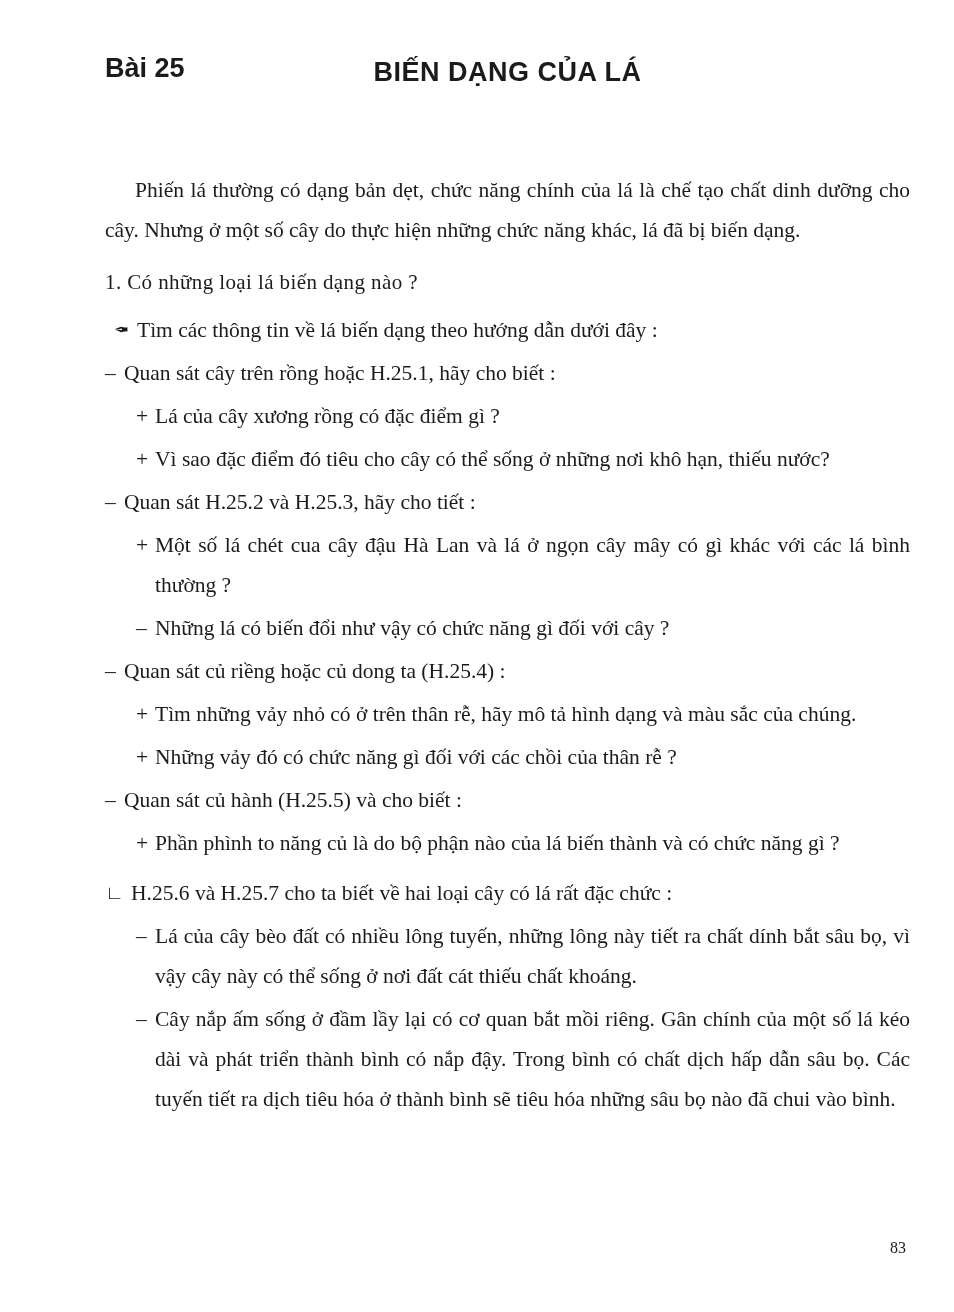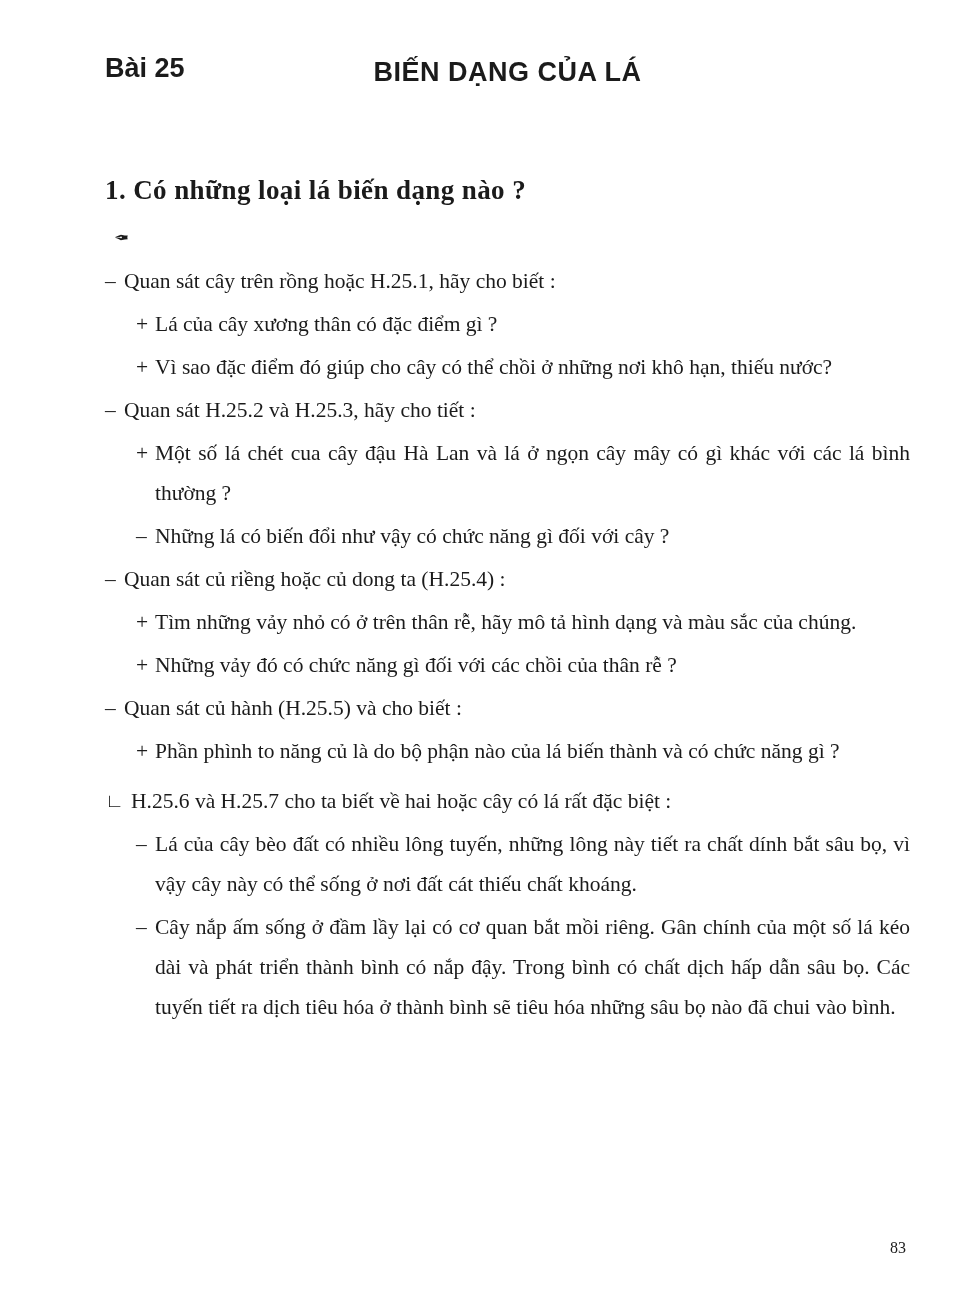--- a/index.html
+++ b/index.html
@@ -13,21 +13,21 @@
   .lesson{
     position:absolute;left:0;top:-4px;
     font-family:"Liberation Sans",sans-serif;font-weight:bold;font-size:27px;
   }
   .title{
     text-align:center;font-family:"Liberation Sans",sans-serif;
     font-weight:bold;font-size:27px;letter-spacing:.5px;
   }
   .intro{margin:0;text-indent:30px;text-align:justify;}
   .heading{
-    font-size:27px;font-weight:bold;letter-spacing:.4px;
+    font-size:21px;font-weight:normal;letter-spacing:.4px;
     margin:12px 0 0 0;line-height:40px;
   }
   .activity{display:flex;margin-top:8px;}
   .activity .icon{
     flex:0 0 32px;font-size:18px;
     transform:scaleX(-1);transform-origin:12px center;
   }
   .item{display:flex;margin-top:3px;}
   .item .marker{flex:0 0 19px;}
   .item .txt{flex:1;text-align:justify;}
@@ -39,38 +39,40 @@
 </head>
 <body>
 
 <div class="page">
 
   <div class="header">
     <span class="lesson">Bài 25</span>
     <div class="title">BIẾN DẠNG CỦA LÁ</div>
   </div>
 
+  <p class="intro">Phiến lá thường có dạng bản dẹt, chức năng chính của lá là chế tạo chất dinh dưỡng cho cây. Nhưng ở một số cây do thực hiện những chức năng khác, lá đã bị biến dạng.</p>
 
   <h2 class="heading">1. Có những loại lá biến dạng nào ?</h2>
 
   <div class="activity">
     <span class="icon">✒</span>
+    <span class="txt">Tìm các thông tin về lá biến dạng theo hướng dẫn dưới đây :</span>
   </div>
 
   <div class="item lvl1">
     <span class="marker">–</span>
     <span class="txt">Quan sát cây trên rồng hoặc H.25.1, hãy cho biết :</span>
   </div>
   <div class="item lvl2">
     <span class="marker">+</span>
-    <span class="txt">Lá của cây xương thân có đặc điểm gì ?</span>
+    <span class="txt">Lá của cây xương rồng có đặc điểm gì ?</span>
   </div>
   <div class="item lvl2">
     <span class="marker">+</span>
-    <span class="txt">Vì sao đặc điểm đó giúp cho cây có thể chồi ở những nơi khô hạn, thiếu nước?</span>
+    <span class="txt">Vì sao đặc điểm đó tiêu cho cây có thể sống ở những nơi khô hạn, thiếu nước?</span>
   </div>
 
   <div class="item lvl1">
     <span class="marker">–</span>
     <span class="txt">Quan sát H.25.2 và H.25.3, hãy cho tiết :</span>
   </div>
   <div class="item lvl2">
     <span class="marker">+</span>
     <span class="txt">Một số lá chét cua cây đậu Hà Lan và lá ở ngọn cây mây có gì khác với các lá bình thường ?</span>
   </div>
@@ -96,21 +98,21 @@
     <span class="marker">–</span>
     <span class="txt">Quan sát củ hành (H.25.5) và cho biết :</span>
   </div>
   <div class="item lvl2">
     <span class="marker">+</span>
     <span class="txt">Phần phình to năng củ là do bộ phận nào của lá biến thành và có chức năng gì ?</span>
   </div>
 
   <div class="item lvl1 reading" style="margin-top:10px">
     <span class="marker">∟</span>
-    <span class="txt">H.25.6 và H.25.7 cho ta biết về hai hoặc cây có lá rất đặc biệt :</span>
+    <span class="txt">H.25.6 và H.25.7 cho ta biết về hai loại cây có lá rất đặc chức :</span>
   </div>
   <div class="item lvl2">
     <span class="marker">–</span>
     <span class="txt"><span class="lead">Lá của cây bèo đất</span><span> có nhiều lông tuyến, những lông này tiết ra chất dính bắt sâu bọ, vì vậy cây này có thể sống ở nơi đất cát thiếu chất khoáng.</span></span>
   </div>
   <div class="item lvl2">
     <span class="marker">–</span>
     <span class="txt"><span class="lead">Cây nắp ấm</span><span> sống ở đầm lầy lại có cơ quan bắt mồi riêng. Gân chính của một số lá kéo dài và phát triển thành bình có nắp đậy. Trong bình có chất dịch hấp dẫn sâu bọ. Các tuyến tiết ra dịch tiêu hóa ở thành bình sẽ tiêu hóa những sâu bọ nào đã chui vào bình.</span></span>
   </div>
 

